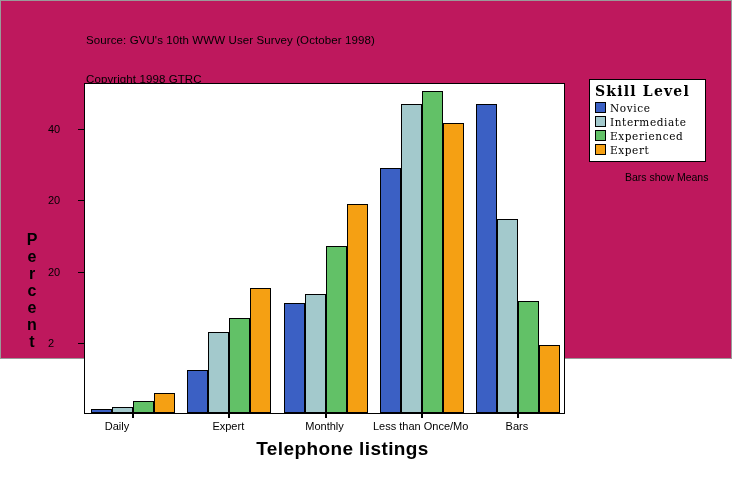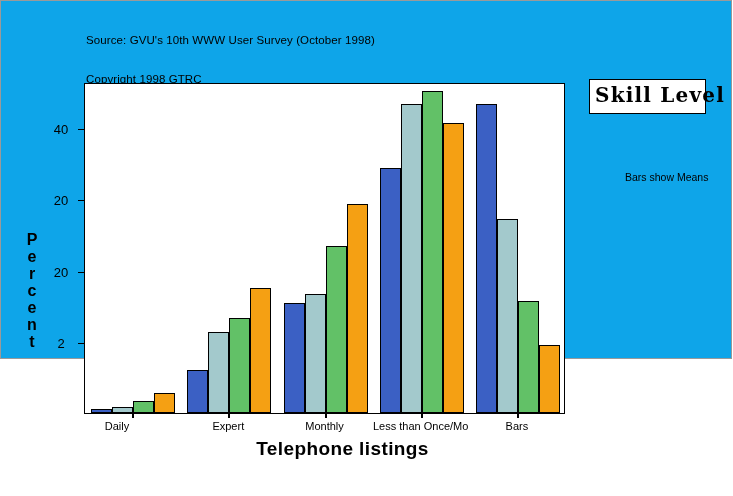--- a/index.html
+++ b/index.html
@@ -14,21 +14,21 @@
     font-family: "Liberation Sans", sans-serif;
     overflow: hidden;
   }
   #page-frame {
     position: absolute;
     left: 0; top: 0;
     width: 732px;
     height: 359px;
     border: 1px solid #9a9a9a;
     box-sizing: border-box;
-    background: #0ea5e9;
+    background: #be185d;
   }
 
   
   .note {
     position: absolute;
     font-size: 11.5px;
     color: #000000;
     white-space: nowrap;
     letter-spacing: 0.1px;
   }
@@ -64,22 +64,22 @@
     line-height: 17px;
     text-align: center;
     letter-spacing: 0px;
     color: #000;
   }
   #y-axis-title span { display: block; }
   .y-tick-label {
     position: absolute;
     right: 0;
     width: 26px;
-    text-align: center;
-    font-size: 13px;
+    text-align: left;
+    font-size: 11px;
     color: #000;
     transform: translateY(-50%);
   }
   .y-tick-mark {
     position: absolute;
     right: 0;
     width: 6px;
     height: 1px;
     background: #000;
   }
@@ -138,21 +138,21 @@
     left: 588px;
     top: 78px;
     width: 117px;
     border: 1px solid #000000;
     background: #ffffff;
     box-sizing: border-box;
     padding: 3px 4px 4px 5px;
   }
   #legend-title {
     font-family: "DejaVu Serif", serif;
-    font-size: 20px;
+    font-size: 14px;
     font-weight: bold;
     letter-spacing: 1.2px;
     color: #000;
     margin-bottom: 2px;
     white-space: nowrap;
   }
   .legend-row {
     display: flex;
     align-items: center;
     height: 13px;
@@ -257,17 +257,35 @@
       <div class="x-tick-label" style="left: 227.3px;">Expert</div>
       <div class="x-tick-label" style="left: 323.5px;">Monthly</div>
       <div class="x-tick-label" style="left: 419.7px;">Less than Once/Mo</div>
       <div class="x-tick-label" style="left: 515.9px;">Bars</div>
     </div>
 
   <div id="x-axis-title">Telephone listings</div>
 
   <div id="legend">
     <div id="legend-title">Skill Level</div>
+    <div id="legend-rows">
+        <div class="legend-row">
+          <span class="legend-swatch" style="background: rgb(59, 96, 196);"></span>
+          <span class="legend-label">Novice</span>
+        </div>
+        <div class="legend-row">
+          <span class="legend-swatch" style="background: rgb(163, 201, 204);"></span>
+          <span class="legend-label">Intermediate</span>
+        </div>
+        <div class="legend-row">
+          <span class="legend-swatch" style="background: rgb(98, 193, 103);"></span>
+          <span class="legend-label">Experienced</span>
+        </div>
+        <div class="legend-row">
+          <span class="legend-swatch" style="background: rgb(245, 160, 19);"></span>
+          <span class="legend-label">Expert</span>
+        </div>
+      </div>
   </div>
 
   <div id="bars-note">Bars show Means</div>
 
 </div>
 
 </body></html>

